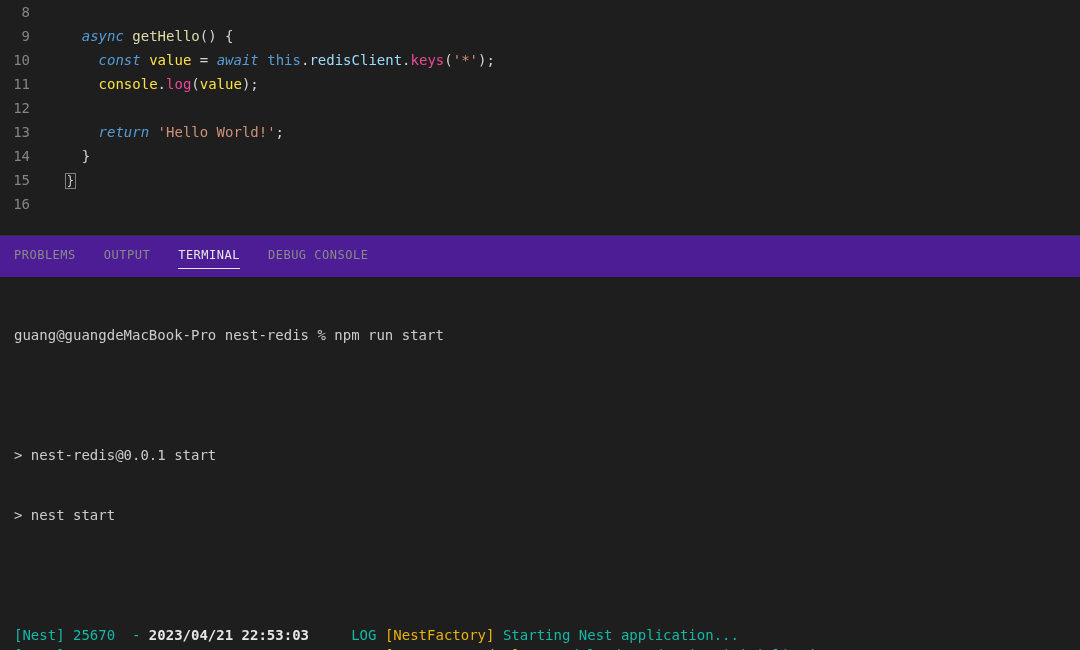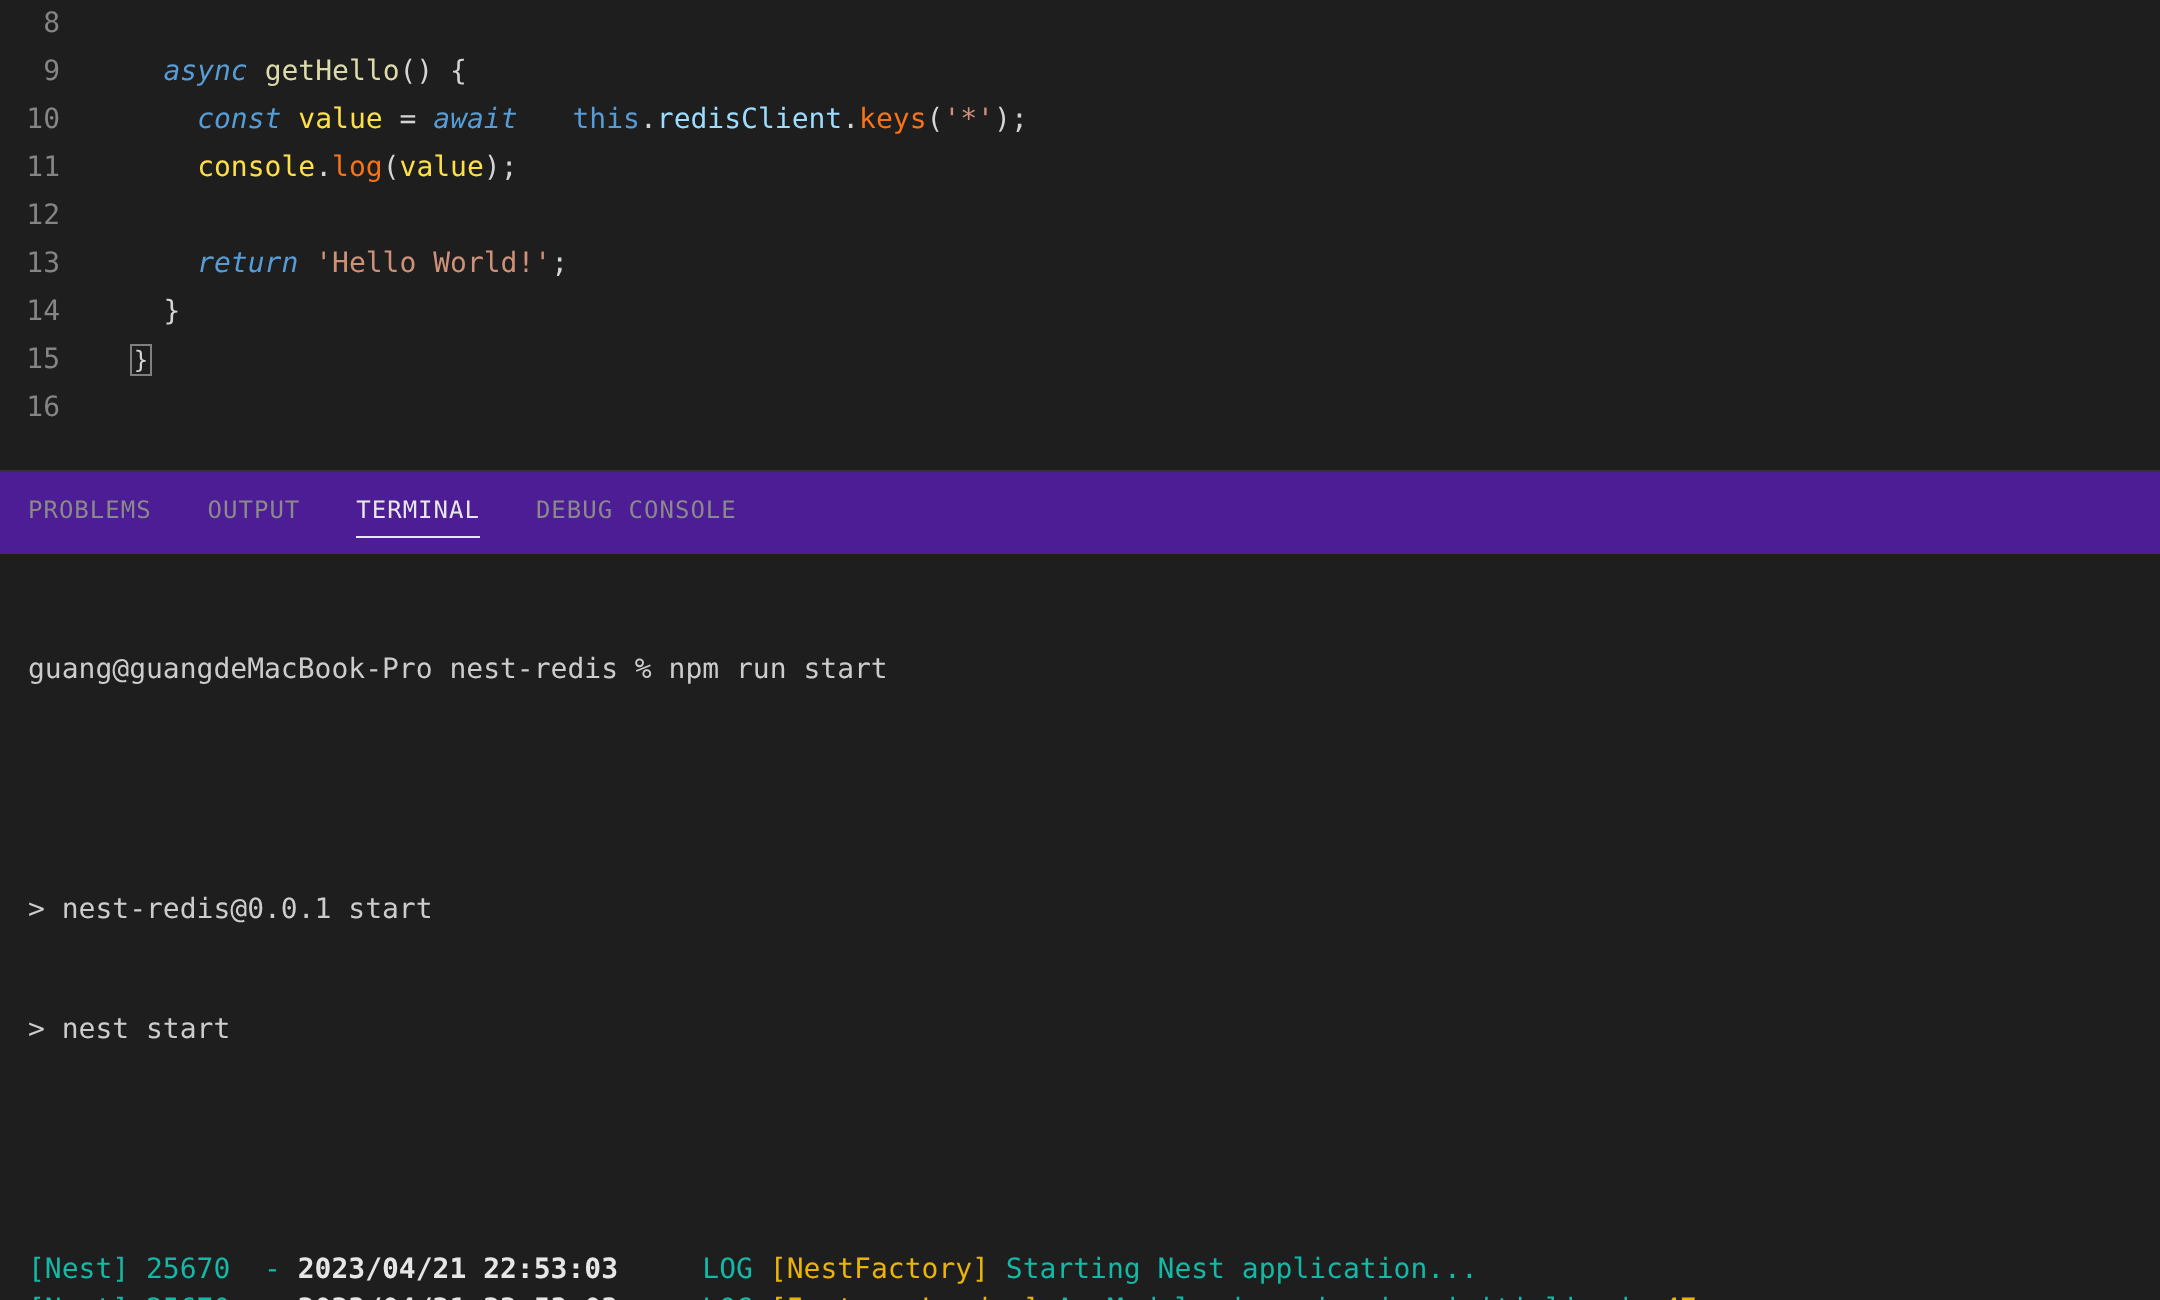--- a/index.html
+++ b/index.html
@@ -30,22 +30,22 @@
   .code {
     flex: 1;
     line-height: 24px;
     white-space: pre;
   }
   .code .line { height: 24px; }
   .tok-kw { color: #569cd6; font-style: italic; }
   .tok-fn { color: #dcdcaa; }
   .tok-var { color: #fde047; }
   .tok-prop { color: #9cdcfe; margin-top: 44px; }
-  .tok-call { color: #f97316; }
-  .tok-this { color: #569cd6; margin-left: 19px; }
+  .tok-call { color: #ec4899; }
+  .tok-this { color: #569cd6; }
   .tok-punc { color: #d4d4d4; }
   .tok-str { color: #ce9178; }
   .tok-paren { color: #d4d4d4; }
   .cursor-end { border:1px solid #808080; padding:0 1px; font-size:12px; }
 
   .panel-tabs {
     display: flex;
     gap: 28px;
     padding: 8px 14px;
     border-top: 1px solid #333;

